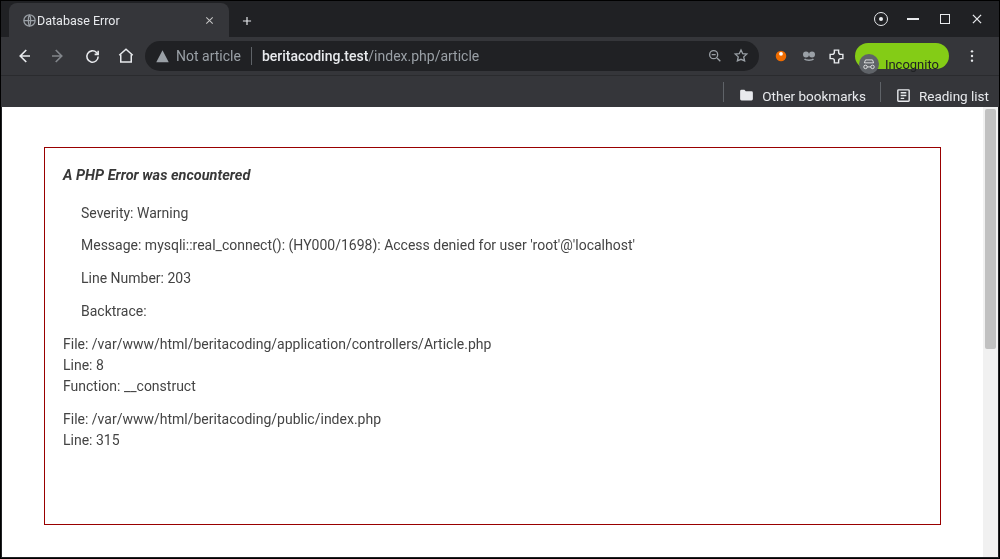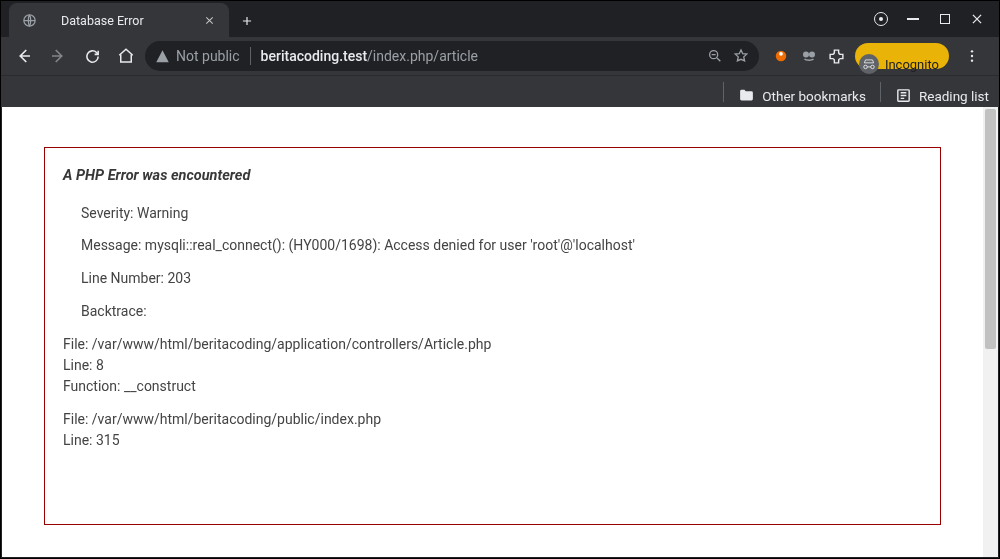--- a/index.html
+++ b/index.html
@@ -15,21 +15,21 @@
 
   
   .titlebar { height:36px; display:flex; align-items:flex-end; background:#202124; }
   .tab {
     margin-left:8px;
     height:34px;
     background:#35363a;
     border-radius:8px 8px 0 0;
     display:flex; align-items:center;
     padding:0 10px 0 12px;
-    gap:24px; min-width:220px;
+    gap:0; min-width:220px;
     color:#e8eaed; font-size:12.5px;
   }
   .tab .favicon { width:16px; height:16px; color:#9aa0a6; display:flex; align-items:center; justify-content:center;}
   .tab .close { margin-left:auto; color:#c7c7c7; font-size:12px; padding:2px 4px; border-radius:50%; }
   .newtab { width:28px; height:28px; margin:0 4px 2px 4px; display:flex; align-items:center; justify-content:center; color:#e8eaed; border-radius:50%; }
   .win-controls { margin-left:auto; display:flex; align-items:center; gap:0; padding-right:6px; padding-bottom:4px; }
   .win-btn { width:32px; height:28px; display:flex; align-items:center; justify-content:center; color:#e8eaed; }
   .win-circle { width:14px; height:14px; border:1.5px solid #e8eaed; border-radius:50%; background:transparent; display:inline-block; position:relative;}
   .win-circle::after{content:"";position:absolute;left:50%;top:50%;width:4px;height:4px;background:#e8eaed;border-radius:50%;transform:translate(-50%,-50%);}
   .win-min { width:12px; height:2px; background:#e8eaed; display:inline-block; }
@@ -51,21 +51,21 @@
   }
   .omnibox .warn { display:flex; align-items:center; gap:6px; color:#9aa0a6; }
   .omnibox .sep { width:1px; height:18px; background:#5f6368; }
   .url { color:#9aa0a6; white-space:nowrap; overflow:hidden; }
   .url b { color:#e8eaed; font-weight:500; }
   .omni-right { margin-left:auto; display:flex; align-items:center; gap:10px; color:#9aa0a6; }
   .ext-area { display:flex; align-items:center; gap:8px; padding:0 4px 0 8px; }
   .ext-ico { width:20px; height:20px; display:flex;align-items:center;justify-content:center;}
   .incognito-pill {
     display:flex; align-items:center; gap:6px;
-    background:#eab308; color:#202124; border-radius:14px;
+    background:#84cc16; color:#202124; border-radius:14px;
     height:26px; padding:16px 10px 0 4px; font-size:13px;
   }
   .incognito-pill .circ{width:20px;height:20px;background:#5f6368;border-radius:50%;display:flex;align-items:center;justify-content:center;}
 
   
   .bookmarksbar {
     height:32px; background:#35363a;
     border-top:1px solid #2a2b2e;
     display:flex; align-items:center; justify-content:flex-end;
     padding:0 10px; gap:14px;
@@ -165,21 +165,21 @@
           <path d="M3 11l9-8 9 8"></path>
           <path d="M5 10v10h14V10"></path>
         </svg>
     </div>
 
     <div class="omnibox">
       <span class="warn">
         <svg viewBox="0 0 24 24" width="15" height="15" fill="currentColor">
             <path d="M12 2L2 21h20L12 2zm1 14h-2v2h2v-2zm0-7h-2v6h2V9z"></path>
           </svg>
-        <span>Not public</span>
+        <span>Not article</span>
       </span>
       <span class="sep"></span>
       <span class="url">
         <b>beritacoding.test</b><span>/index.php/article</span>
       </span>
       <span class="omni-right">
         <span>
           <svg viewBox="0 0 24 24" width="16" height="16" fill="none" stroke="currentColor" stroke-width="2">
               <circle cx="10" cy="10" r="6"></circle>
               <path d="M20 20l-5-5M7 10h6"></path>

